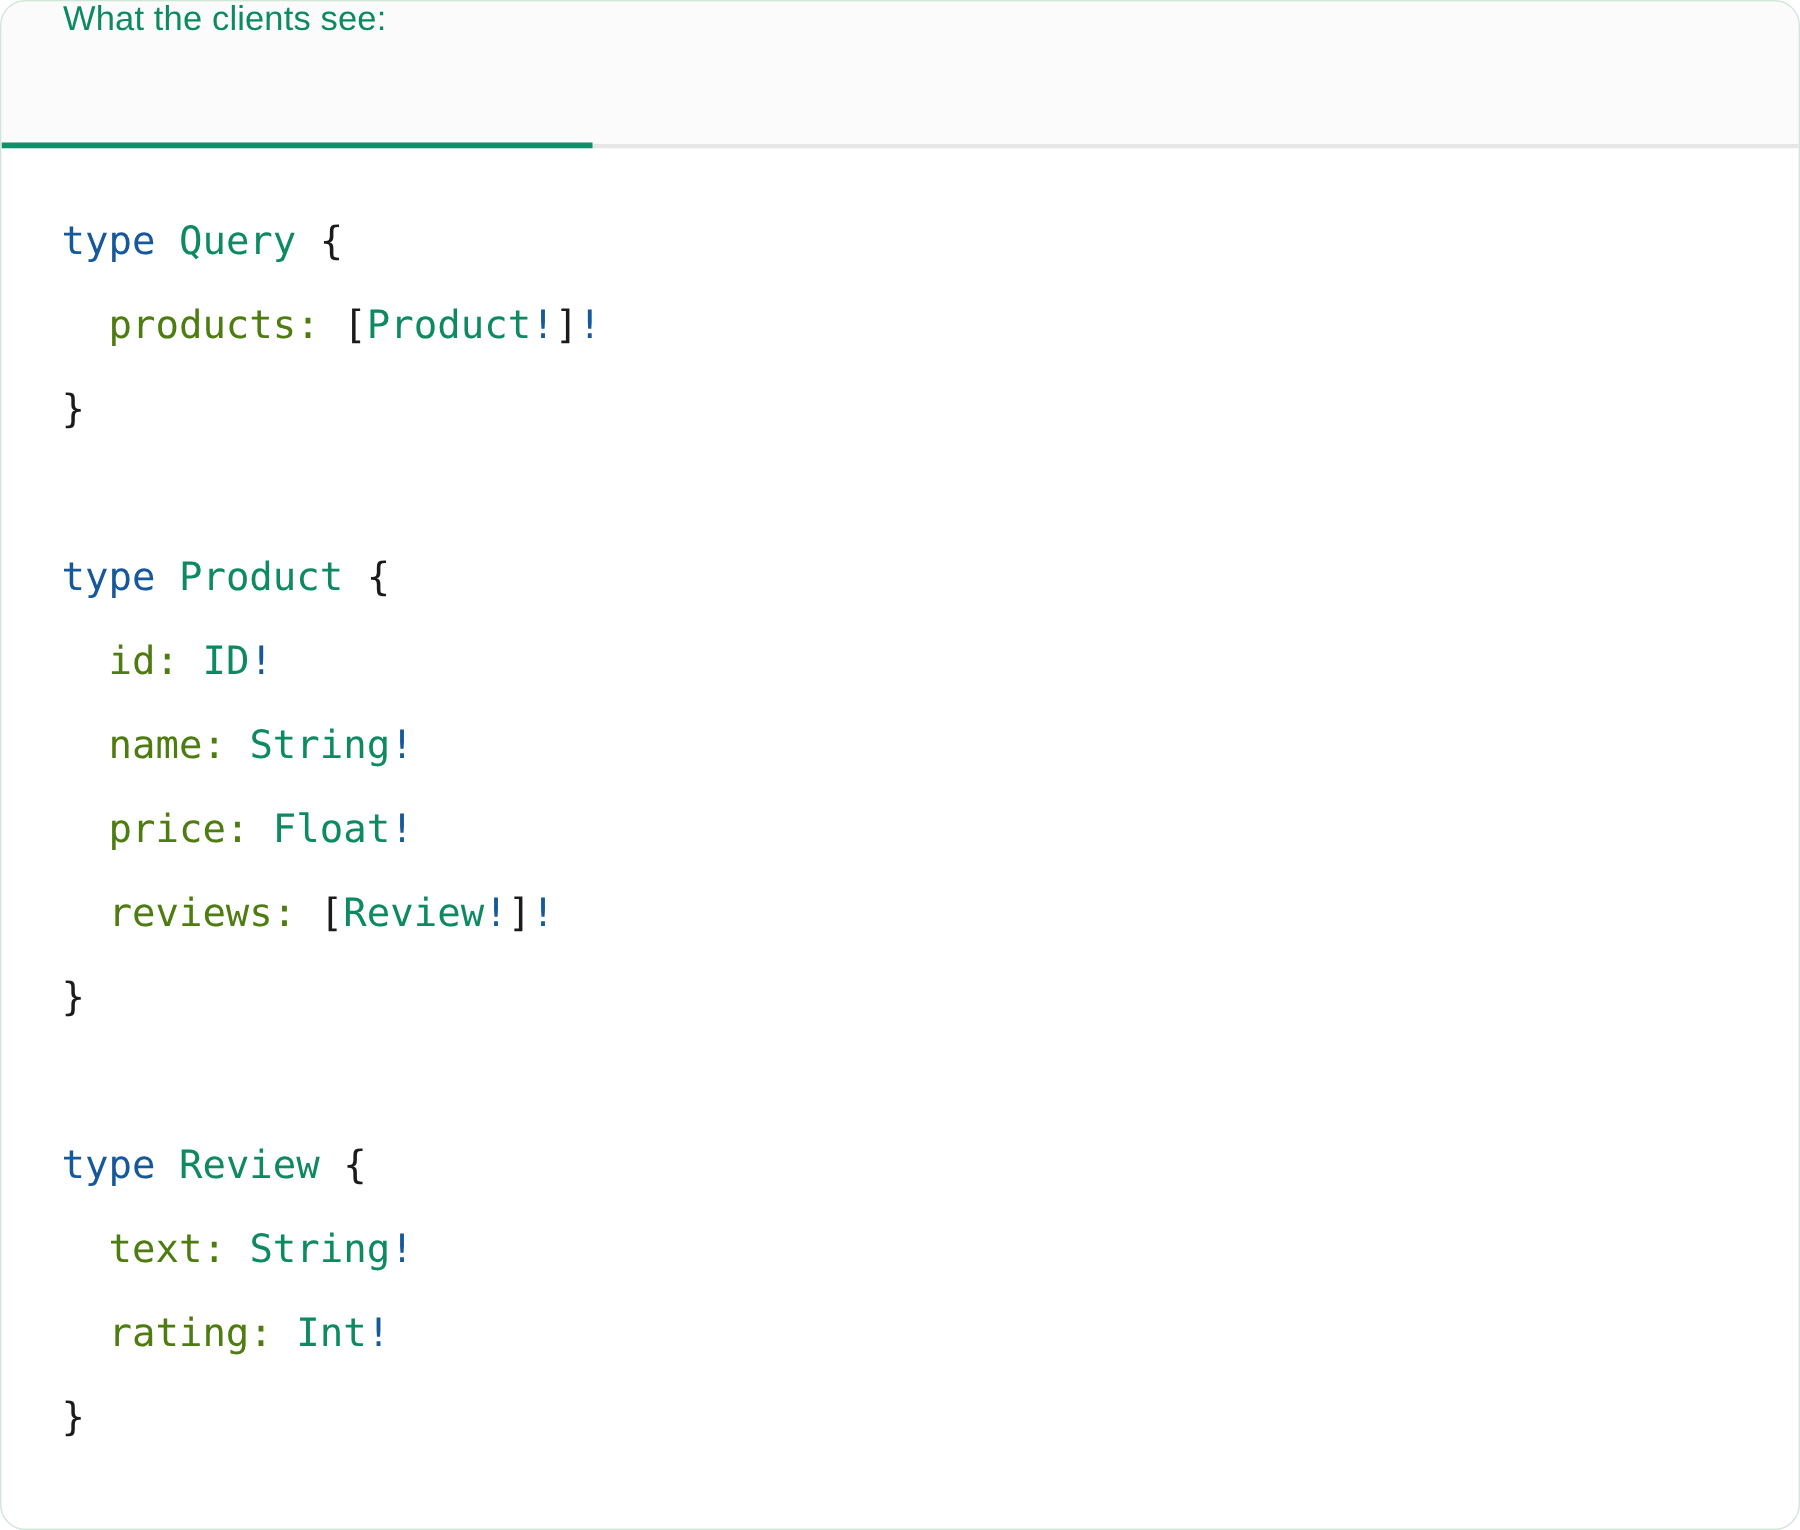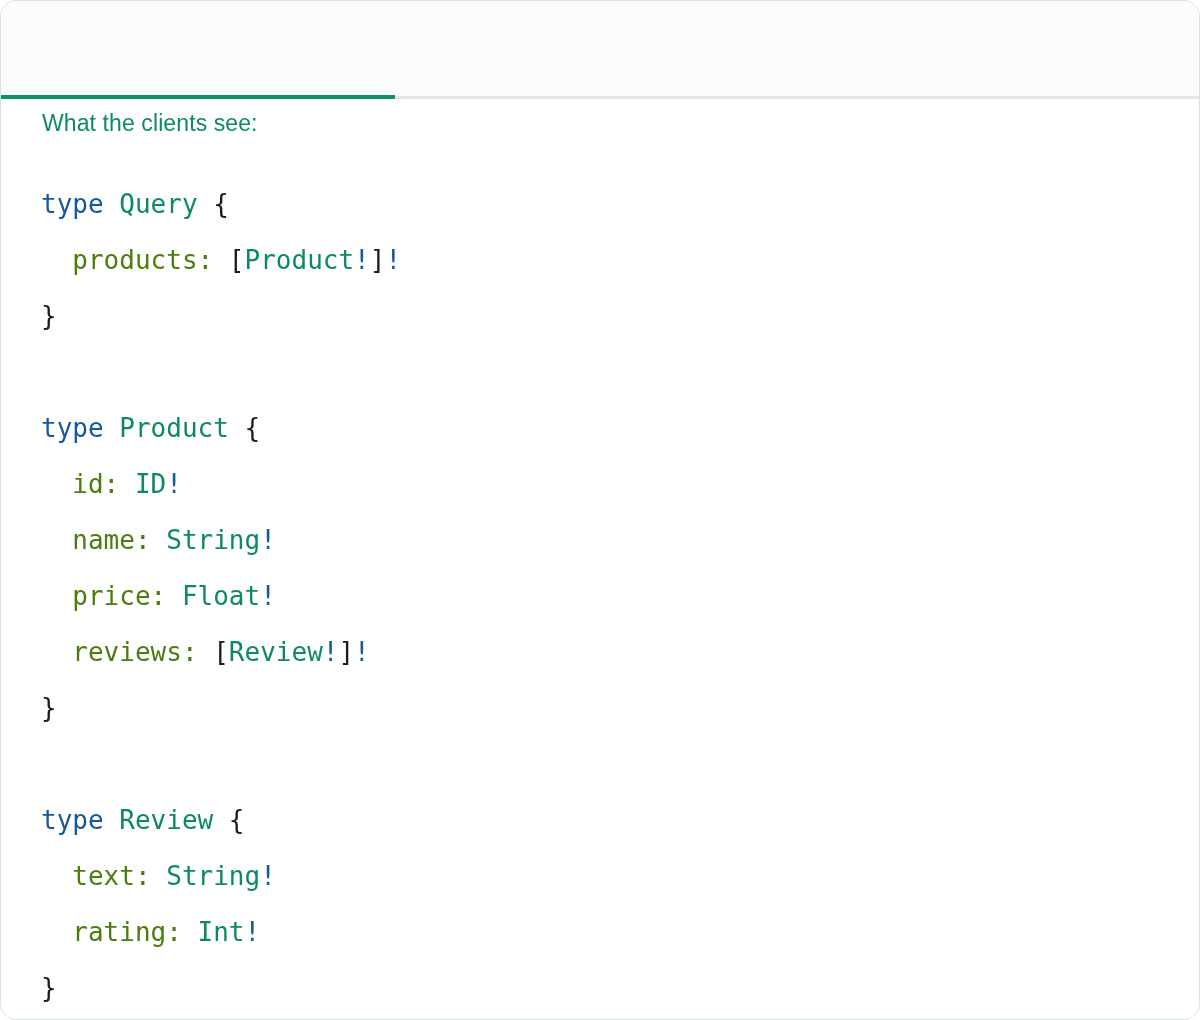--- a/index.html
+++ b/index.html
@@ -48,45 +48,44 @@
     position: absolute;
     left: 0;
     bottom: 0;
     width: 394px;
     height: 4px;
     background: #0f8f6a;
   }
   .tab {
     position: absolute;
     left: 41px;
-    top: 12px;
+    top: 0;
     height: 122px;
     display: flex;
-    align-items: flex-end;
+    align-items: flex-start;
   }
   .tab-label {
     font-family: "Liberation Sans", sans-serif;
     font-size: 23px;
     line-height: 1;
     color: #0d8a62;
     letter-spacing: 0.1px;
     white-space: nowrap;
   }
 
   
   .code-area {
     position: absolute;
     left: 0;
     top: 98px;
     right: 0;
     bottom: 0;
     background: #ffffff;
     padding: 34px 0 0 40px;
     box-sizing: border-box;
-    margin-top: 43px;
   }
   .code {
     margin: 0;
     font-family: "DejaVu Sans Mono", monospace;
     font-size: 26px;
     line-height: 56px;
     color: #1b1b1b;
     white-space: pre;
     -webkit-font-smoothing: antialiased;
   }

